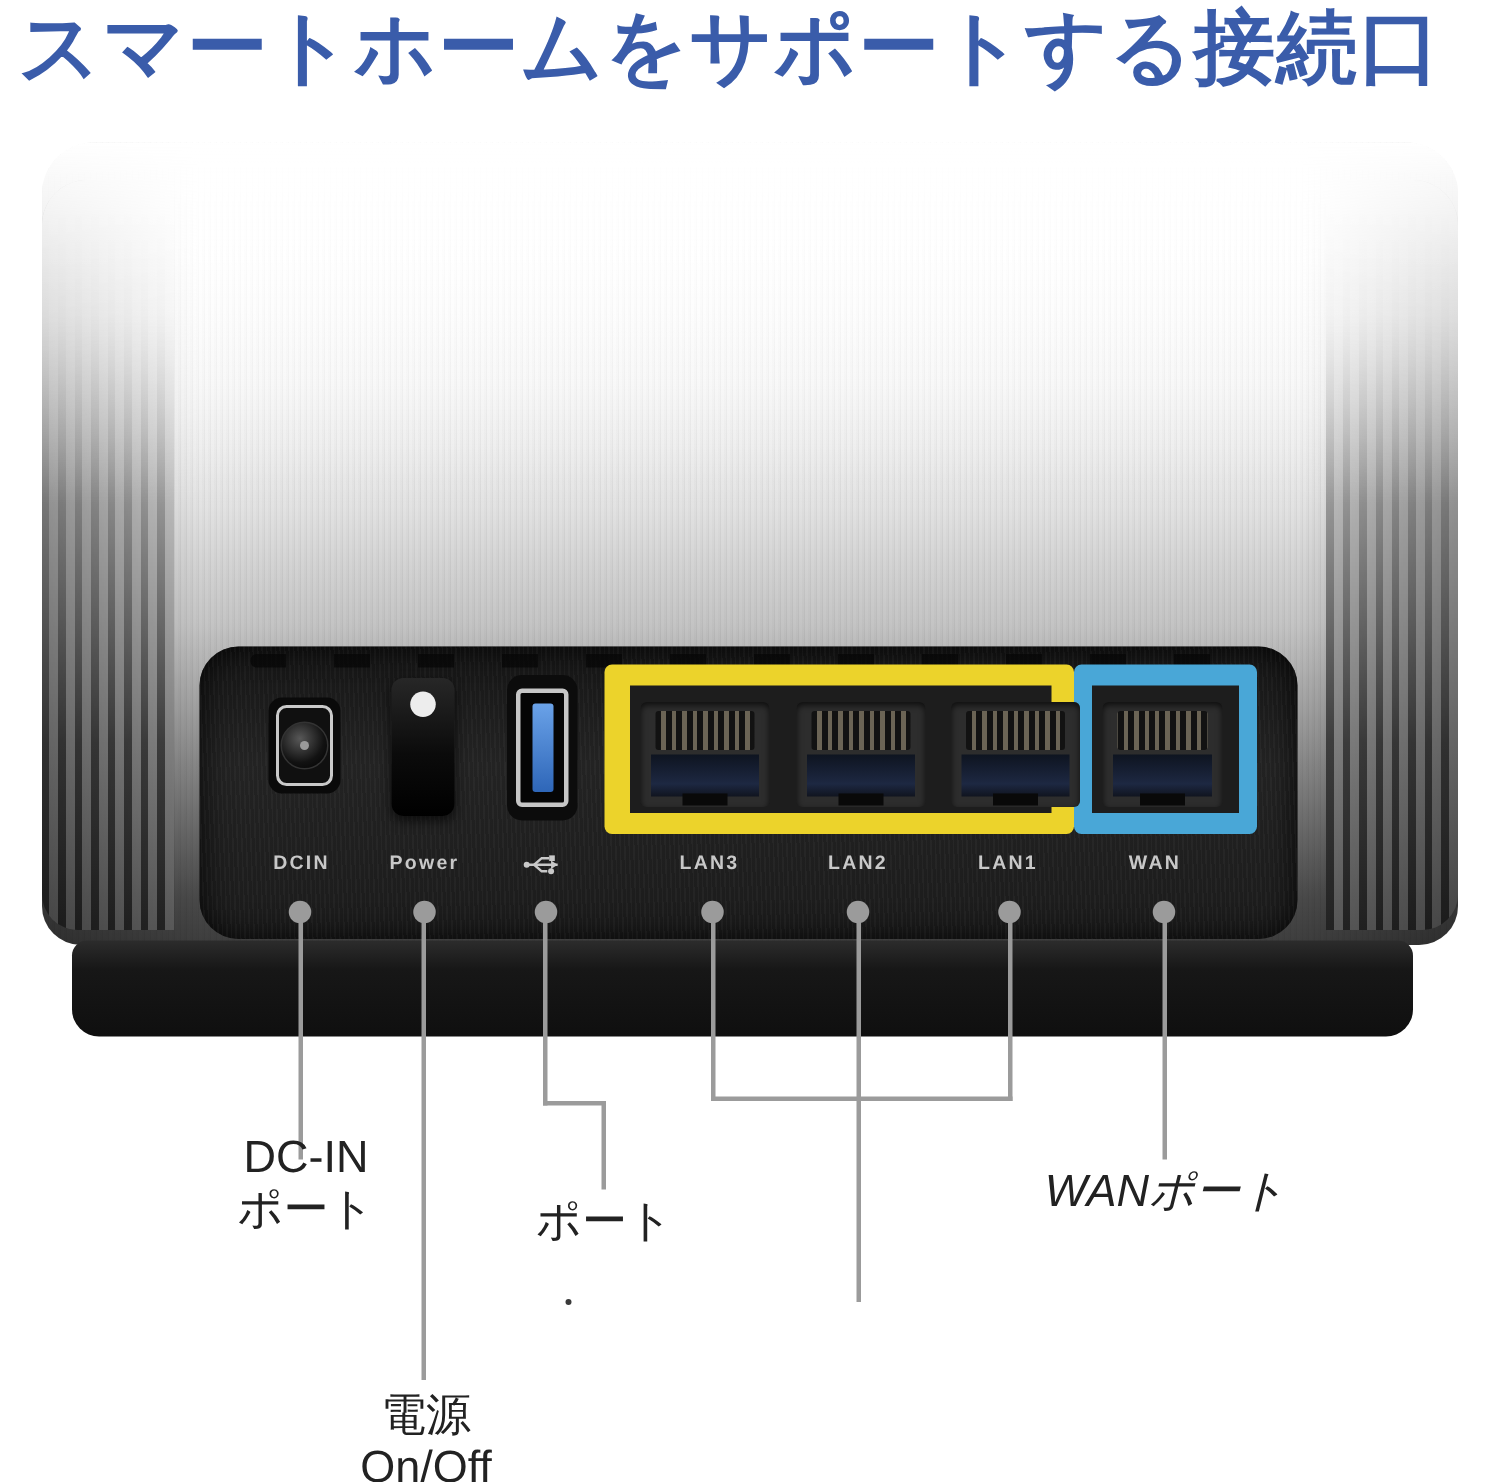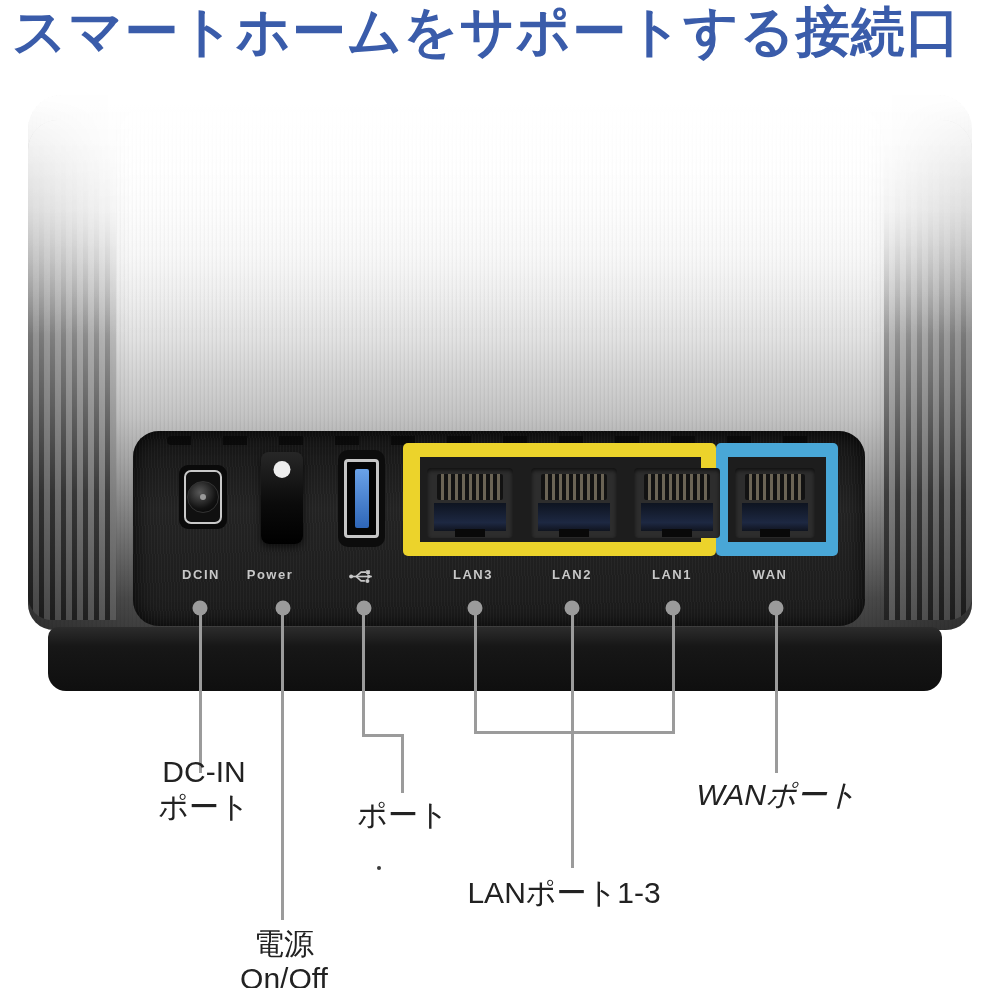--- a/index.html
+++ b/index.html
@@ -179,21 +179,21 @@
     <div class="cavity"></div>
     <div class="clip"></div>
   </div>
   <div class="rj45 p-wan">
     <div class="pins"></div>
     <div class="cavity"></div>
     <div class="clip"></div>
   </div>
 
   <span class="port-label" style="left:201px;">DCIN</span>
-  <span class="port-label" style="left:270px;">Power</span>
+  <span class="port-label" style="left:283px;">Power</span>
   <span class="usb-icon">
     <svg width="30" height="15" viewBox="0 0 48 24" fill="none" stroke="#c8c8c8" stroke-width="2.6">
       <circle cx="5" cy="12" r="3.2" fill="#c8c8c8" stroke="none"></circle>
       <path d="M5 12 H38"></path>
       <path d="M38 12 l-7 -4.5 v9 z" fill="#c8c8c8" stroke="none"></path>
       <path d="M13 12 L21 5 H29"></path>
       <rect x="29" y="2" width="6" height="6" fill="#c8c8c8" stroke="none"></rect>
       <path d="M13 12 L21 19 H27"></path>
       <circle cx="31" cy="19" r="3.2" fill="#c8c8c8" stroke="none"></circle>
     </svg>
@@ -226,21 +226,18 @@
     <div>DC-IN</div>
     <div>ポート</div>
   </div>
   <div class="ann" style="left:403px;top:797px;">
     <div>ポート</div>
   </div>
   <div class="speck" style="left:377px;top:866px;"></div>
   <div class="ann" style="left:777px;top:777px;font-style:italic;">
     <div>WANポート</div>
   </div>
-  <div class="ann" style="left:564px;top:875px;">
-    <div>LANポート1-3</div>
-  </div>
   <div class="ann" style="left:284px;top:926px;">
     <div>電源</div>
     <div>On/Off</div>
   </div>
 
 </div>
 
 </body></html>

